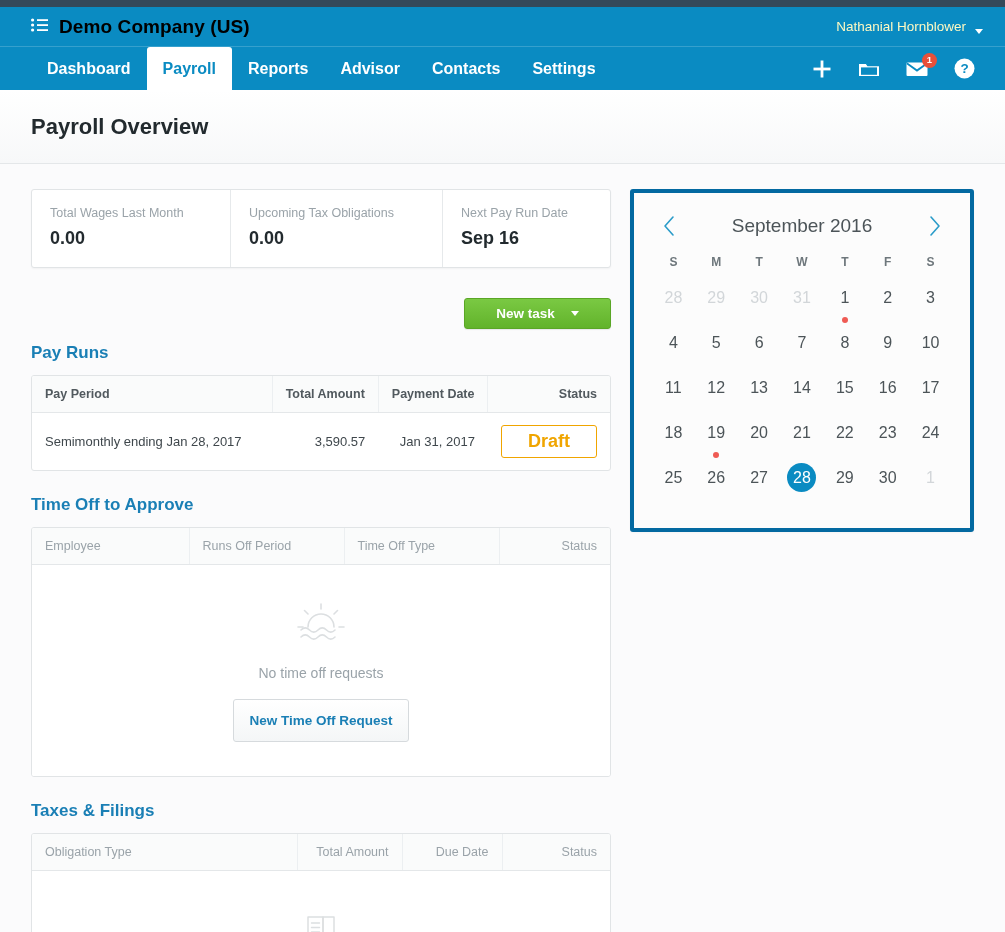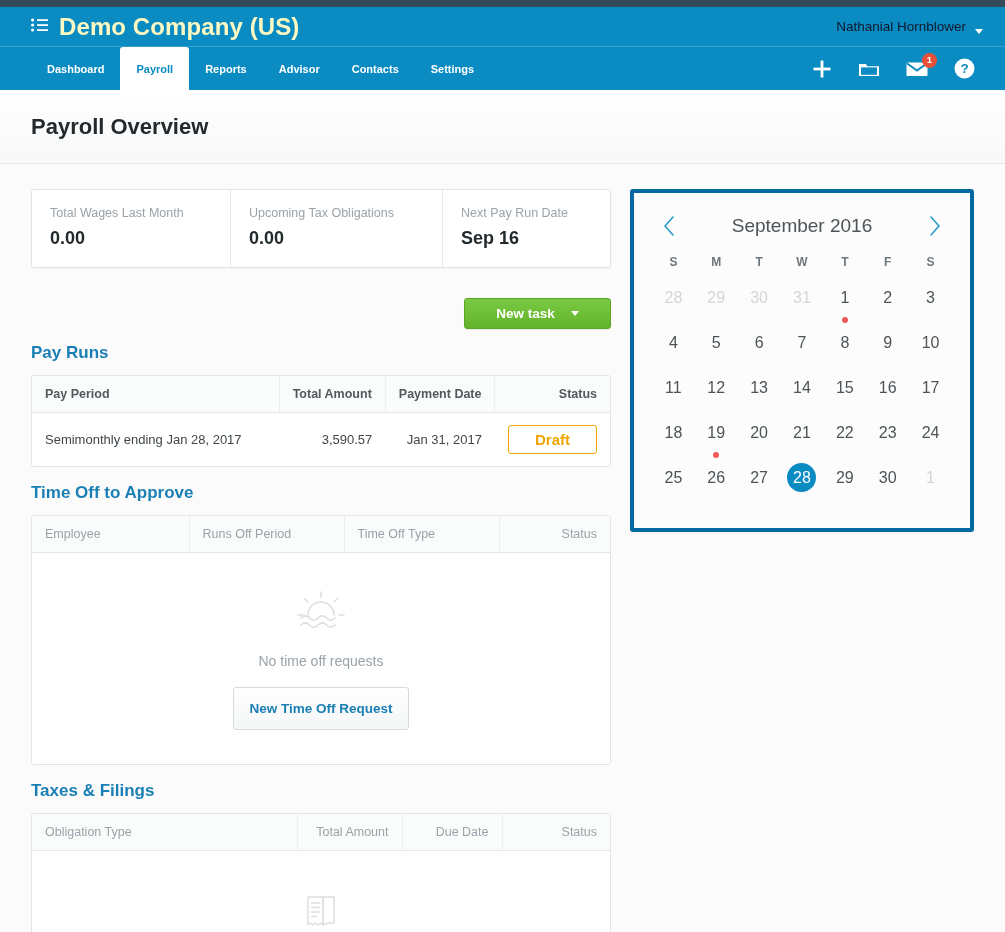--- a/index.html
+++ b/index.html
@@ -17,45 +17,45 @@
   .header { background: #0a8bc2; width: 100%; }
   .header-top {
     height: 39px;
     display: flex; align-items: center;
     padding: 0 22px 0 31px;
     position: relative;
   }
   .brand { display: flex; align-items: center; gap: 11px; }
   .list-icon { display: block; }
   .brand-name {
-    color: #fef9c3; font-size: 24px; font-weight: bold;
+    color: #000000; font-size: 19px; font-weight: bold;
     letter-spacing: .1px;
   }
   .user-menu {
     margin-left: auto; display: flex; align-items: flex-end; gap: 9px;
-    color: #0f172a; font-size: 13.5px; cursor: pointer;
+    color: #fef9c3; font-size: 13.5px; cursor: pointer;
   }
   .caret-down {
     width: 0; height: 0;
     border-left: 4.5px solid transparent;
     border-right: 4.5px solid transparent;
     border-top: 5px solid #ffffff;
     display: block;
   }
 
   .header-nav {
     height: 44px;
     display: flex; align-items: stretch;
     padding-left: 31px; padding-right: 22px;
     border-top: 1px solid rgba(255,255,255,0.18);
   }
   .nav-item {
     display: flex; align-items: center;
     padding: 0 16px;
-    color: #ffffff; font-size: 11px; font-weight: bold;
+    color: #ffffff; font-size: 16px; font-weight: bold;
     cursor: pointer; white-space: nowrap; text-align: right;
   }
   .nav-item.active {
     background: #ffffff; color: #0a8bc2;
     border-radius: 3px 3px 0 0;
   }
   .header-actions {
     margin-left: auto; display: flex; align-items: center; gap: 26px;
     padding-right: 8px;
   }
@@ -128,21 +128,21 @@
     gap: 16px; cursor: pointer;
     box-shadow: 0 1px 1px rgba(0,0,0,0.08);
   }
   .btn-newtask .caret-down { border-top-color: #ffffff; }
 
   
   .section-title {
     color: #1a7fb5; font-size: 17px; font-weight: bold;
     margin: 14px 0 12px 0;
   }
-  .section-title.sp { margin-top: 16px; }
+  .section-title.sp { margin-top: 24px; }
 
   
   .panel {
     background: #ffffff;
     border: 1px solid #e1e4e6;
     border-radius: 3px;
     overflow: hidden;
   }
   table { width: 100%; border-collapse: collapse; }
   thead th {
@@ -163,21 +163,21 @@
     padding: 12px 13px;
     border-bottom: none;
   }
   tbody td.ta-r { text-align: right; }
   tbody td.ta-c { text-align: center; }
 
   .pill-draft {
     display: inline-block;
     border: 1px solid #f0a500;
     color: #f0a500;
-    font-size: 15px; font-weight: bold;
+    font-size: 18px; font-weight: bold;
     border-radius: 3px;
     padding: 5px 26px;
     background: #ffffff;
   }
 
   
   .empty {
     display: flex; flex-direction: column;
     align-items: center; justify-content: center;
     padding: 36px 0 34px 0;

